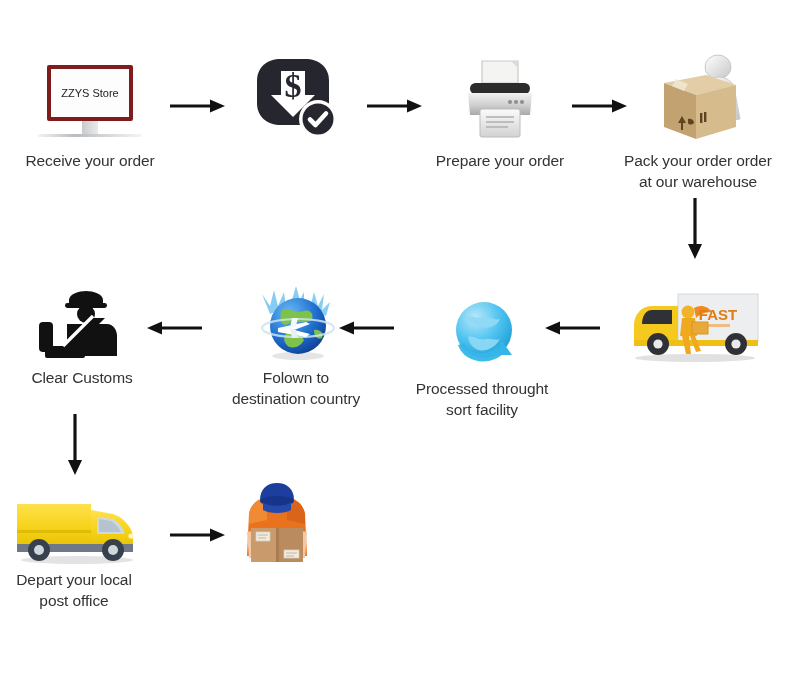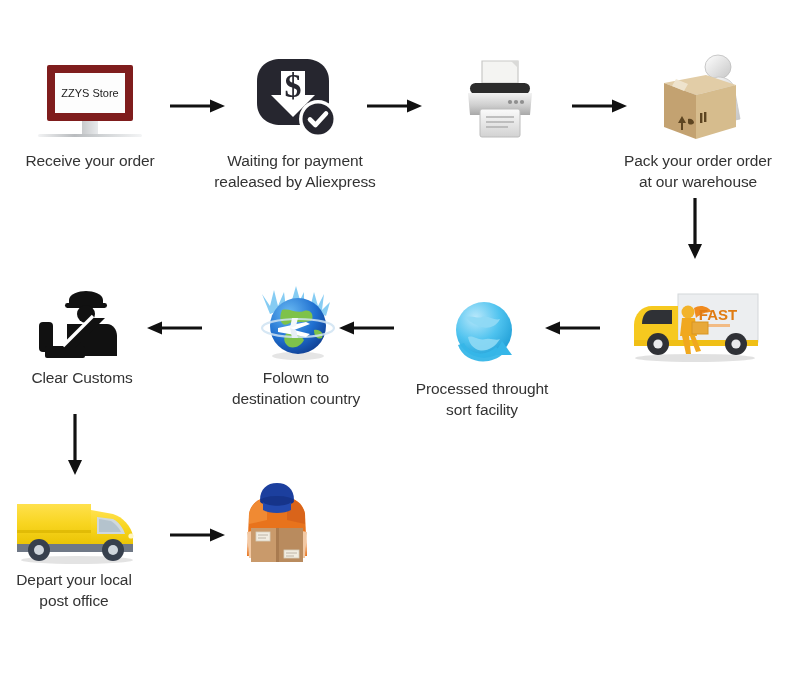--- a/index.html
+++ b/index.html
@@ -43,21 +43,21 @@
   
   .monitor {
     position: relative;
     width: 104px;
     height: 78px;
   }
   .monitor .bezel {
     position: absolute;
     left: 9px; top: 0;
     width: 86px; height: 56px;
-    border: 8px solid #7f1d1d;
+    border: 4px solid #7f1d1d;
     background: #fdfdfd;
     border-radius: 2px;
     box-sizing: border-box;
     display: flex;
     align-items: center;
     justify-content: center;
   }
   .monitor .screen-text {
     font-size: 11px;
     color: #222;
@@ -124,22 +124,20 @@
         <svg width="92" height="88" viewBox="0 0 92 88" aria-hidden="true">
           <path d="M8 26 C8 12 18 4 32 4 L56 4 C70 4 80 12 80 26 L80 48 C80 62 70 70 56 70 L32 70 C18 70 8 62 8 48 Z" fill="#26262f"></path>
           <path d="M32 16 L56 16 L56 40 L66 40 L44 62 L22 40 L32 40 Z" fill="#ffffff"></path>
           <text x="44" y="42" font-family="Liberation Serif, serif" font-size="34" font-weight="bold" fill="#26262f" text-anchor="middle">$</text>
           <circle cx="69" cy="64" r="19" fill="#ffffff"></circle>
           <circle cx="69" cy="64" r="15.5" fill="#26262f"></circle>
           <path d="M61 64.5 L66.5 70 L77 58.5" fill="none" stroke="#ffffff" stroke-width="4.6" stroke-linecap="round" stroke-linejoin="round"></path>
         </svg>
       </div>
     </div>
-    <div class="step-label">Waiting for payment
-realeased by Aliexpress</div>
   </div>
 
   <div class="arrow" style="left:365px; top:95px;">
     <svg width="60" height="22" viewBox="0 0 60 22" aria-hidden="true">
       <line x1="2" y1="11" x2="44" y2="11" stroke="#111" stroke-width="3.2"></line>
       <polygon points="42,4.5 57,11 42,17.5" fill="#111"></polygon>
     </svg>
   </div>
 
   <div class="step" style="left:400px; top:48px;">
@@ -170,20 +168,21 @@
 
           <rect x="24" y="52" width="40" height="28" rx="2" fill="url(#prnTray)" stroke="#bcbcbc" stroke-width="1"></rect>
           <g stroke="#b3b3b3" stroke-width="1.6">
             <line x1="30" y1="60" x2="58" y2="60"></line>
             <line x1="30" y1="65" x2="58" y2="65"></line>
             <line x1="30" y1="70" x2="52" y2="70"></line>
           </g>
         </svg>
       </div>
     </div>
+    <div class="step-label">Prepare your order</div>
   </div>
 
   <div class="arrow" style="left:570px; top:95px;">
     <svg width="60" height="22" viewBox="0 0 60 22" aria-hidden="true">
       <line x1="2" y1="11" x2="44" y2="11" stroke="#111" stroke-width="3.2"></line>
       <polygon points="42,4.5 57,11 42,17.5" fill="#111"></polygon>
     </svg>
   </div>
 
   <div class="step" style="left:598px; top:40px;">

